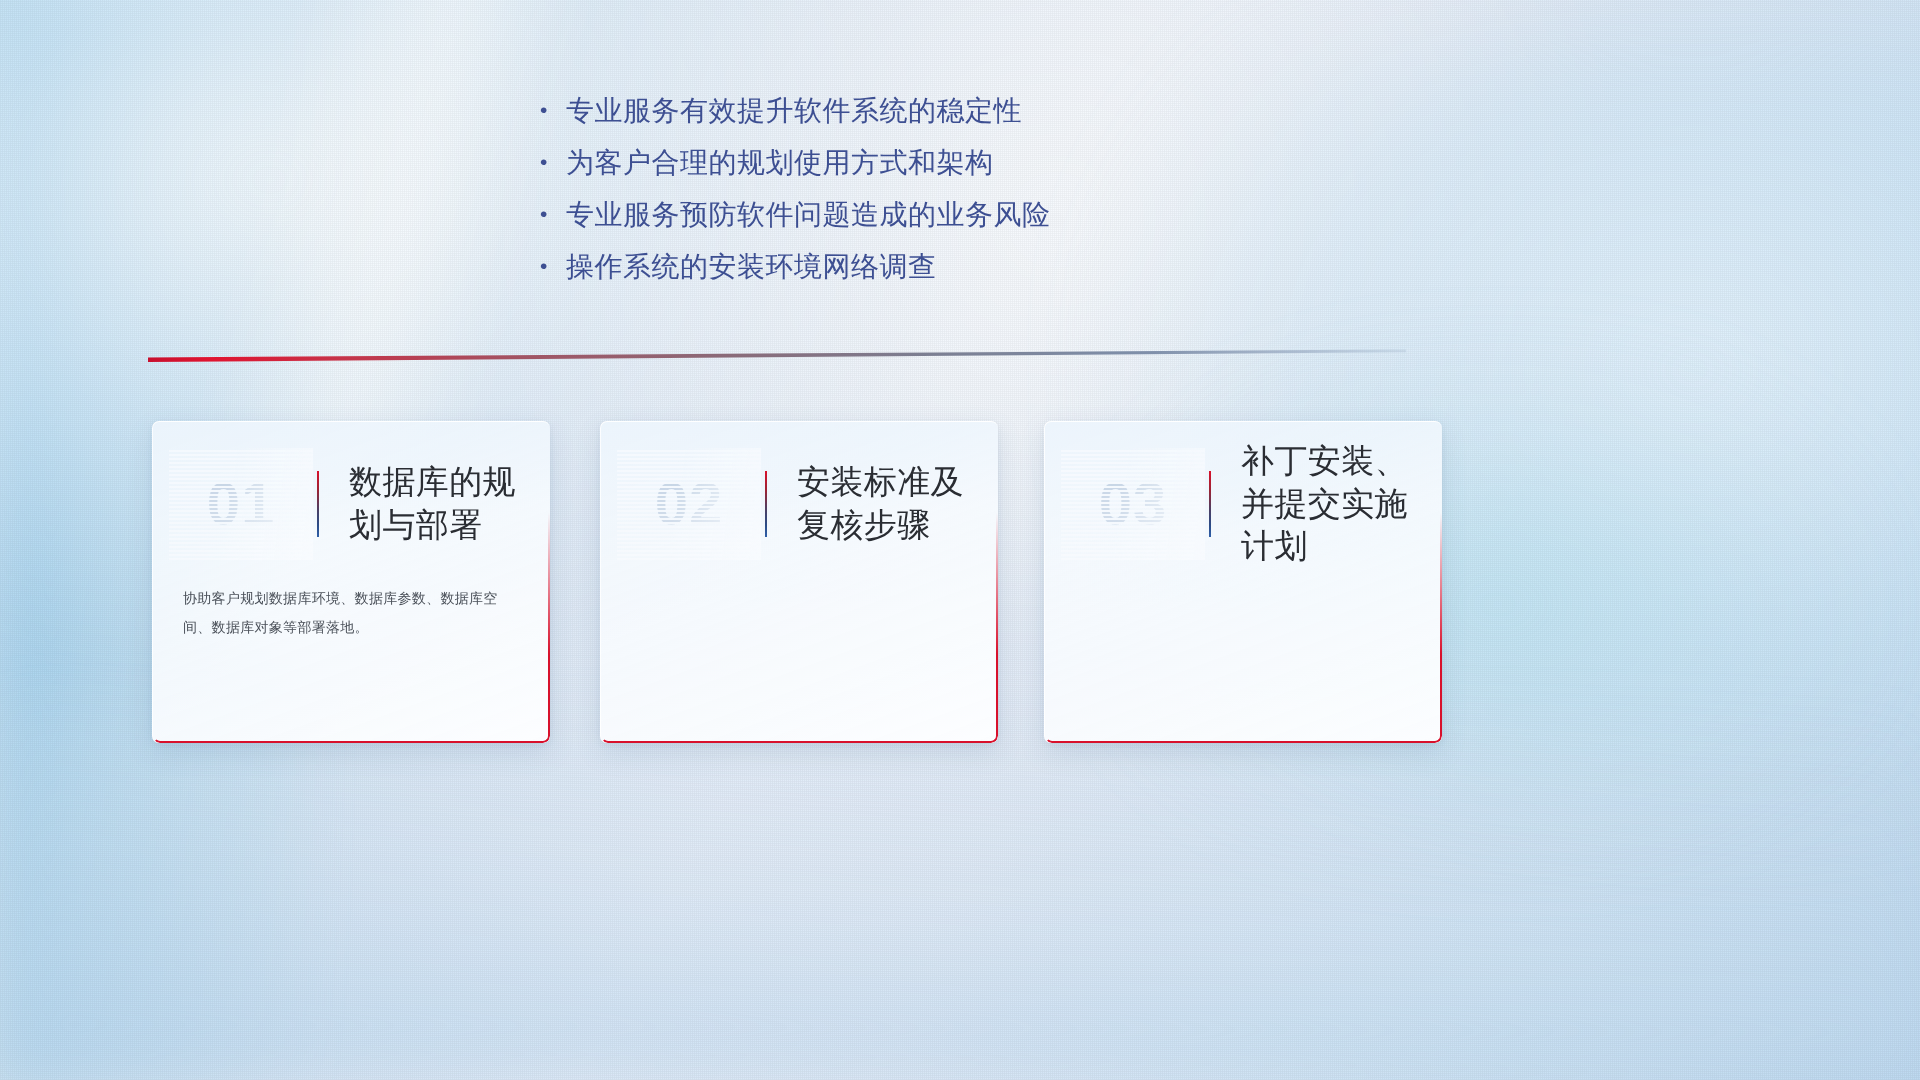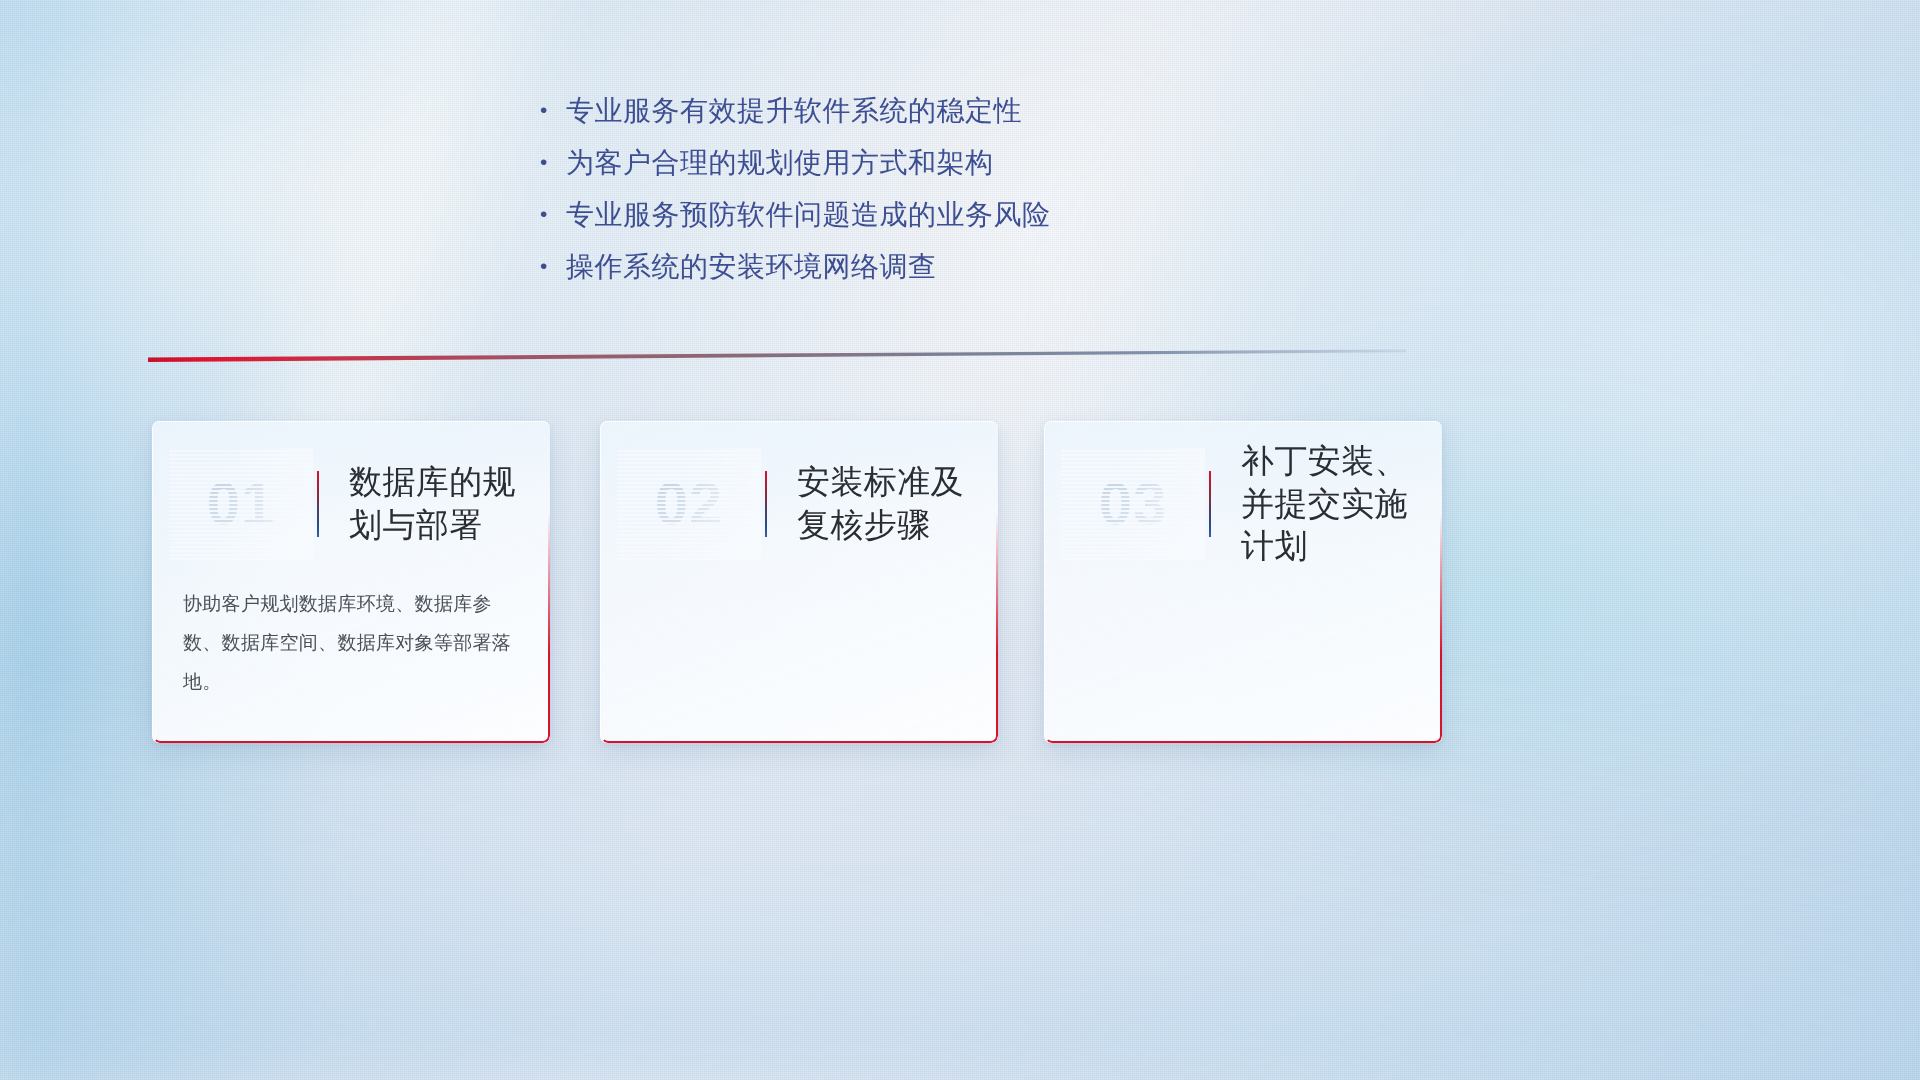--- a/index.html
+++ b/index.html
@@ -182,21 +182,21 @@
   .card-title {
     flex:1 1 auto;
     padding-left:26px; padding-right:14px;
     font-size:33px; line-height:1.30;
     color:#2a2d33;
     font-weight:400;
     letter-spacing:.4px;
   }
   .card-body {
     position:absolute; left:30px; right:26px; top:162px;
-    font-size:19px; line-height:2.06;
+    font-size:14px; line-height:2.06;
     color:#4a5059;
     letter-spacing:.3px;
   }
 </style>
 </head>
 <body>
 
 <div id="bg">
   <div class="bg-base"></div>
   <div class="bg-left-band"></div>

